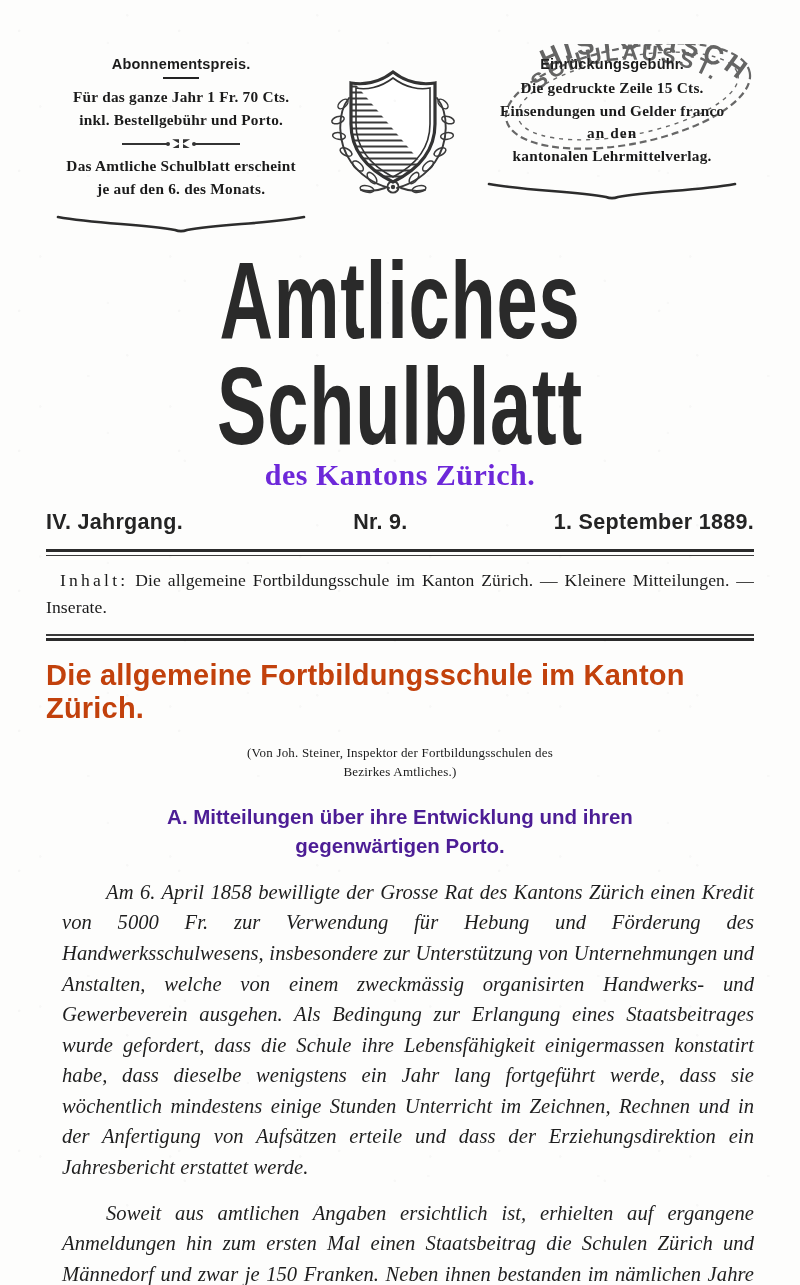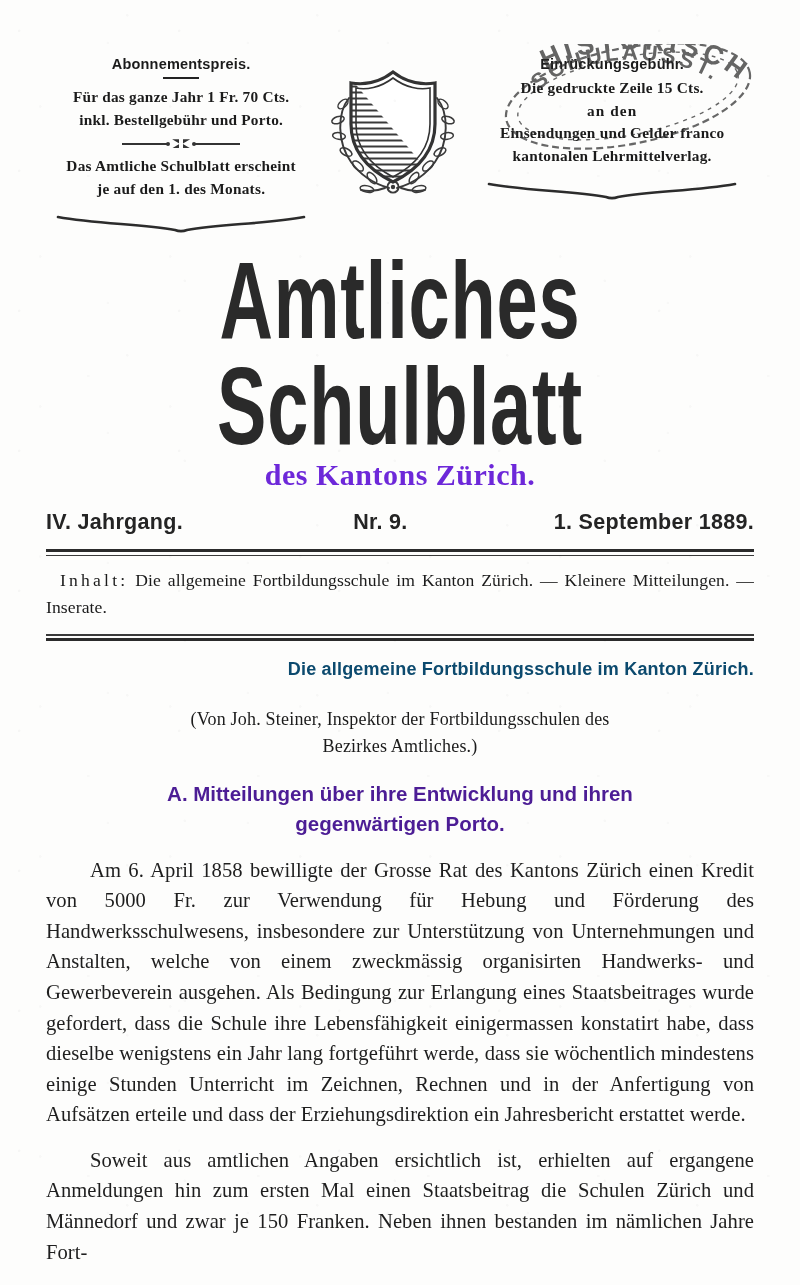--- a/index.html
+++ b/index.html
@@ -201,53 +201,54 @@
     letter-spacing: 3.2px;
     margin-left: 14px;
   }
 
   
   .article { margin: 0 46px; }
 
   .art-title {
     font-family: "Liberation Sans", "DejaVu Sans", sans-serif;
     font-weight: bold;
-    font-size: 18px;
-    text-align: right;
+    font-size: 29px;
+    text-align: left;
     letter-spacing: .2px;
     margin: 18px 0 0 0;
-    color: #0c4a6e;
+    color: #c2410c;
   }
 
   .byline {
     text-align: center;
-    font-size: 18px;
+    font-size: 13px;
     line-height: 1.48;
-    margin: 26px 0 0 0;
+    margin: 18px 0 0 0;
     letter-spacing: .2px;
   }
 
   .sec-head {
     font-family: "Liberation Sans", "DejaVu Sans", sans-serif;
     font-weight: bold;
     font-size: 20.5px;
     text-align: center;
     line-height: 1.42;
     margin: 20px 0 0 0;
     color: #4c1d95;
   }
 
   .body-par {
     font-size: 20.6px;
     line-height: 1.485;
     text-align: justify;
     text-justify: inter-word;
-    margin: 15px 0 0 0;
+    margin: 15px 0 0 16px;
     letter-spacing: .05px;
     color: #1e1e1e;
+    font-style: italic;
   }
   .body-par.first { margin-top: 17px; }
   .body-par .ind { display: inline-block; width: 44px; }
   .body-par:last-child { margin-bottom: 0; }
 </style>
 </head>
 <body>
 
 <div class="page">
 
@@ -261,21 +262,21 @@
 
       <div class="ornament">
         <span class="bar l"></span>
           <span class="dot l"></span>
         <span class="bow"></span>
         <span class="dot r"></span>
           <span class="bar r"></span>
       </div>
 
       <div class="mast-line">Das Amtliche Schulblatt erscheint</div>
-      <div class="mast-line">je auf den 1. des Monats.</div>
+      <div class="mast-line">je auf den 6. des Monats.</div>
 
       <svg class="brace" width="250" height="22" viewBox="0 0 250 22">
         <path d="M2 6 C 40 13, 86 13, 119 19 C 123 20.5, 127 20.5, 131 19
                  C 164 13, 210 13, 248 6" fill="none" stroke="#2c2c2c" stroke-width="2.6" stroke-linecap="round"></path>
       </svg>
     </div>
 
     <div class="arms">
       <svg width="132" height="142" viewBox="0 0 132 142" aria-hidden="true">
         <defs>
@@ -326,22 +327,22 @@
         <path d="M66 20 C 79 30, 93 32, 103 30 L103 66
                  C 103 93, 85 109, 66 119
                  C 47 109, 29 93, 29 66 L29 30
                  C 39 32, 53 30, 66 20 Z" fill="none" stroke="#333" stroke-width="1.6"></path>
       </svg>
     </div>
 
     <div class="mast-col right">
       <div class="mast-head-label">Einrückungsgebühr.</div>
       <div class="mast-line">Die gedruckte Zeile 15 Cts.</div>
+      <div class="mast-line">Einsendungen und Gelder franco</div>
       <div class="mast-line loose">an den</div>
-      <div class="mast-line">Einsendungen und Gelder franco</div>
       <div class="mast-line">kantonalen Lehrmittelverlag.</div>
 
       <svg class="brace" width="250" height="22" viewBox="0 0 250 22">
         <path d="M2 6 C 40 13, 86 13, 119 19 C 123 20.5, 127 20.5, 131 19
                  C 164 13, 210 13, 248 6" fill="none" stroke="#2c2c2c" stroke-width="2.6" stroke-linecap="round"></path>
       </svg>
 
       <svg class="stamp" viewBox="0 0 268 112">
         <defs>
           <path id="arcOuter" d="M22 78 A 120 62 0 0 1 248 40"></path>

